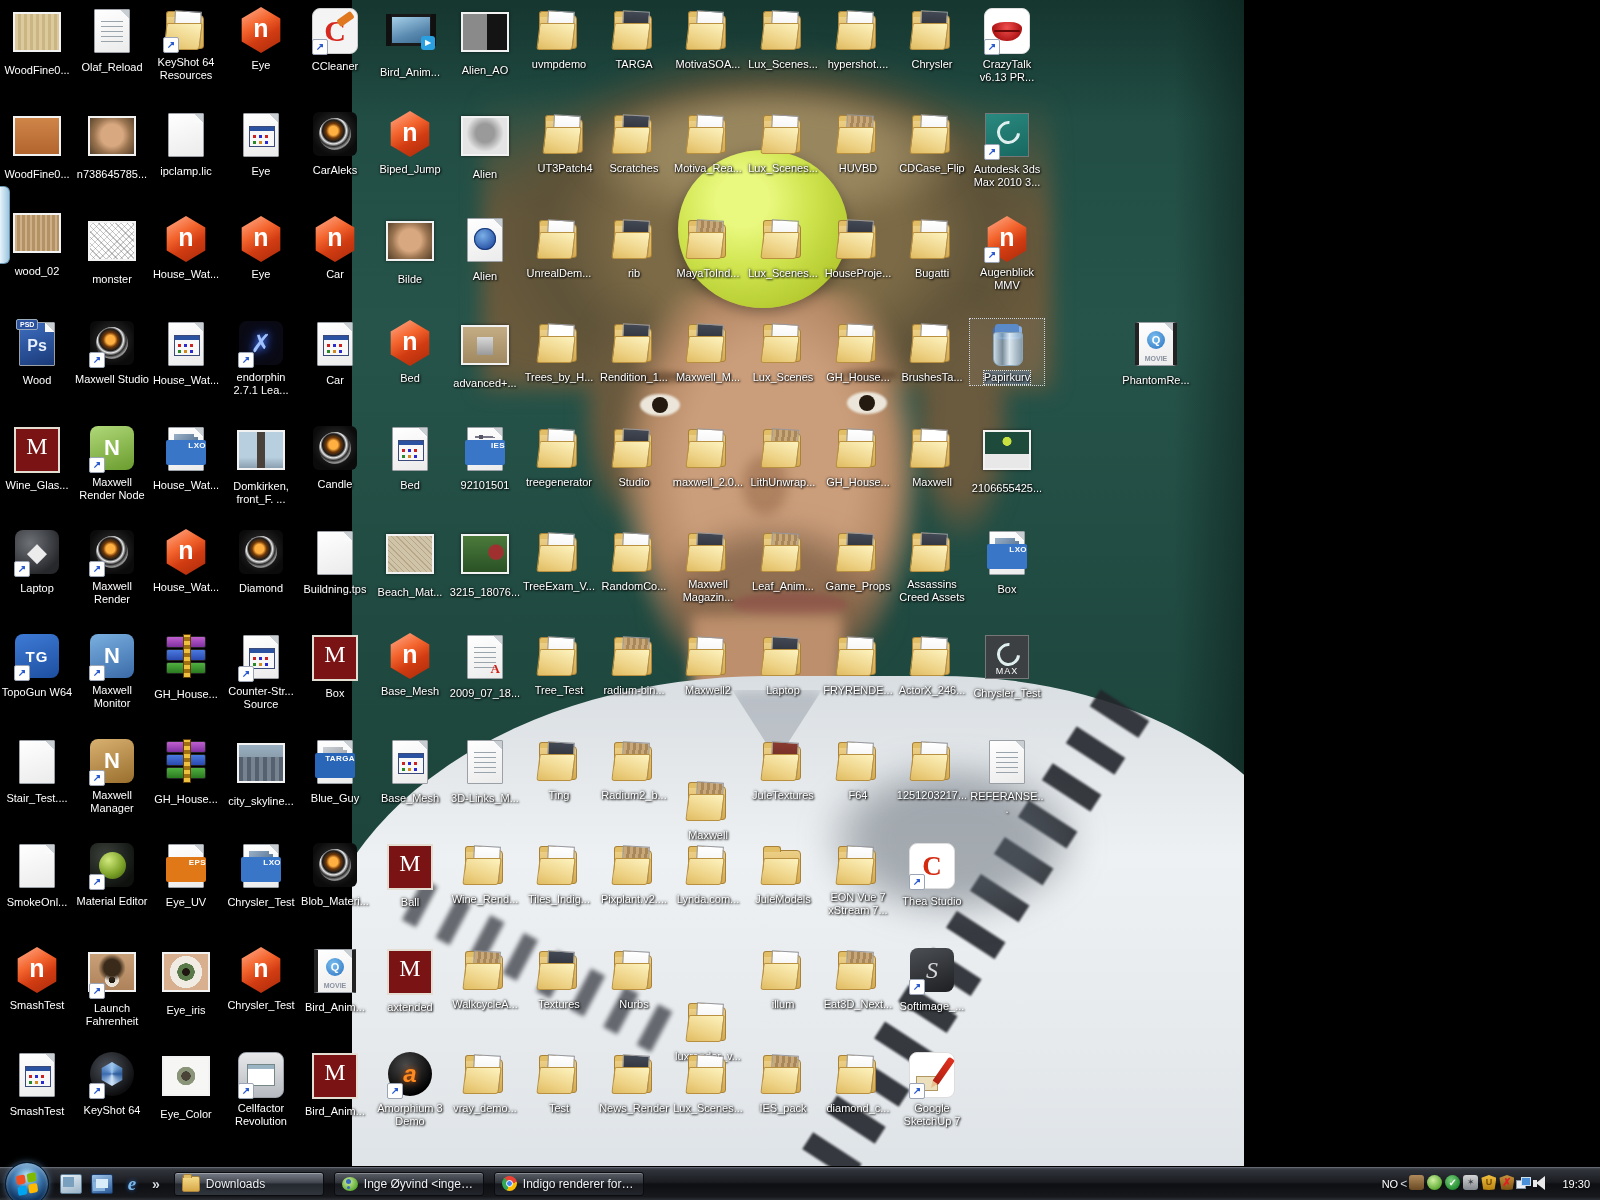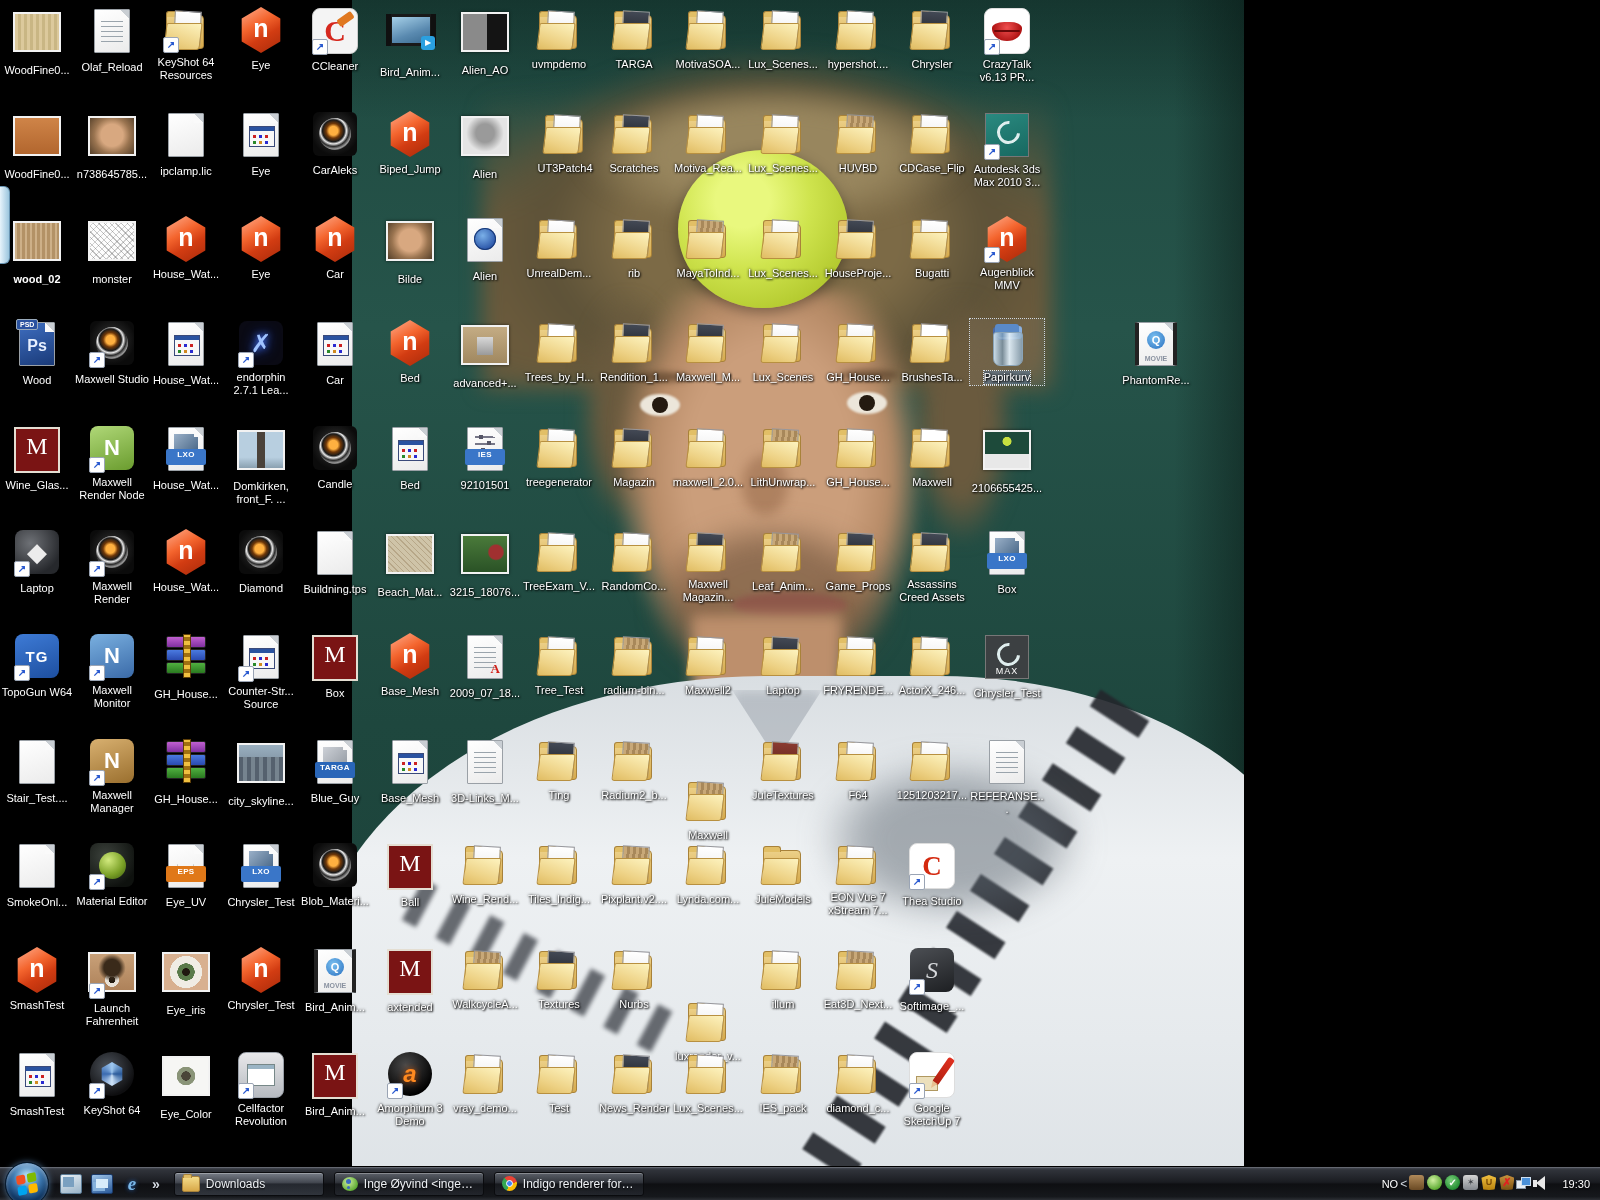--- a/index.html
+++ b/index.html
@@ -81,22 +81,22 @@
       background:linear-gradient(225deg,#c9ced3 0 49%,#fafafa 50%);}
   .plines{position:absolute;left:6px;right:6px;top:11px;bottom:8px;
       background:repeating-linear-gradient(180deg,#9aa4ac 0 1px,transparent 1px 5px);}
   .mwin{position:absolute;left:5px;top:12px;width:24px;height:19px;background:#f8f8f8;border:1px solid #3a4a7a;}
   .mwin::before{content:"";position:absolute;left:0;top:0;right:0;height:4px;background:#2a52a0;}
   .mwin::after{content:"";position:absolute;left:3px;top:8px;width:3px;height:3px;background:#c22;
       box-shadow:6px 0 #2a2ad0,12px 0 #c22,0 6px #2a8a2a,6px 6px #d08a20,12px 6px #2a2ad0;}
   .pdfm{position:absolute;right:2px;bottom:1px;color:#d22018;font-weight:bold;font-size:13px;font-family:"Liberation Serif",serif;}
   .glb{position:absolute;left:6px;top:9px;width:22px;height:22px;border-radius:50%;
       background:radial-gradient(circle at 40% 35%,#7ab0e8,#2a55a8 72%);box-shadow:inset 0 0 0 1px #1a3a78;}
-  .bnr{position:absolute;left:-3px;right:-3px;bottom:5px;height:16px;border-radius:2px;color:#fff;
-      font-size:8px;font-weight:bold;text-align:center;line-height:12px;letter-spacing:.4px;}
+  .bnr{position:absolute;left:-3px;right:-3px;bottom:5px;height:25px;border-radius:2px;color:#fff;
+      font-size:8px;font-weight:bold;text-align:right;line-height:12px;letter-spacing:.4px;}
   .b-blue{background:#3a76c8;} .b-blue2{background:#2a66b8;} .b-orange{background:#e07818;}
   .sliders{position:absolute;left:7px;top:8px;width:20px;height:14px;
       background:repeating-linear-gradient(180deg,#778 0 2px,transparent 2px 7px);}
   .sliders::after{content:"";position:absolute;left:4px;top:-1px;width:4px;height:4px;background:#556;
       box-shadow:8px 6px #556,2px 13px #556;}
   .lxoimg{position:absolute;left:5px;top:6px;right:5px;height:17px;background:linear-gradient(135deg,#9ab0c8,#4a6888);}
   .tgaimg{position:absolute;left:5px;top:6px;right:5px;height:17px;background:linear-gradient(135deg,#cdd1d7,#989ea6);}
   .epscurve{position:absolute;left:8px;top:12px;width:17px;height:13px;border-bottom:2px solid #566;
       border-radius:0 0 12px 12px;}
   .epscurve::after{content:"";position:absolute;right:-3px;top:10px;width:4px;height:4px;border-radius:50%;background:#566;}
@@ -437,21 +437,21 @@
         <div class="fb"></div>
         <div class="fd"></div>
         <div class="ff"></div>
       </div><span class="lab">CDCase_Flip</span></div>
     <div class="cell" style="left: 970px; top: 110px;"><div class="ic">
         <div class="maxb teal">
           <div class="swirl"></div>
         </div>
         <div class="sc">↗</div>
       </div><span class="lab">Autodesk 3ds Max 2010 3...</span></div>
-    <div class="cell" style="left: 0px; top: 215px; font-weight: bold;"><div class="ic">
+    <div class="cell" style="left: 0px; top: 207px;"><div class="ic">
         <div class="phimg ph-wood3"></div>
       </div><span class="lab">wood_02</span></div>
     <div class="cell" style="left: 75px; top: 215px;"><div class="ic">
         <div class="phimg ph-sketch"></div>
       </div><span class="lab">monster</span></div>
     <div class="cell" style="left: 149px; top: 215px;"><div class="ic">
         <div class="hex">
           <span>n</span>
         </div>
       </div><span class="lab">House_Wat...</span></div>
@@ -623,21 +623,21 @@
       </div><span class="lab">92101501</span></div>
     <div class="cell" style="left: 522px; top: 424px;"><div class="ic">
         <div class="fb"></div>
         <div class="fd"></div>
         <div class="ff"></div>
       </div><span class="lab">treegenerator</span></div>
     <div class="cell" style="left: 597px; top: 424px;"><div class="ic">
         <div class="fb"></div>
         <div class="fd fdk"></div>
         <div class="ff"></div>
-      </div><span class="lab">Magazin</span></div>
+      </div><span class="lab">Studio</span></div>
     <div class="cell" style="left: 671px; top: 424px;"><div class="ic">
         <div class="fb"></div>
         <div class="fd"></div>
         <div class="ff"></div>
       </div><span class="lab">maxwell_2.0...</span></div>
     <div class="cell" style="left: 746px; top: 424px;"><div class="ic">
         <div class="fb"></div>
         <div class="fd ftn"></div>
         <div class="ff"></div>
       </div><span class="lab">LithUnwrap...</span></div>

